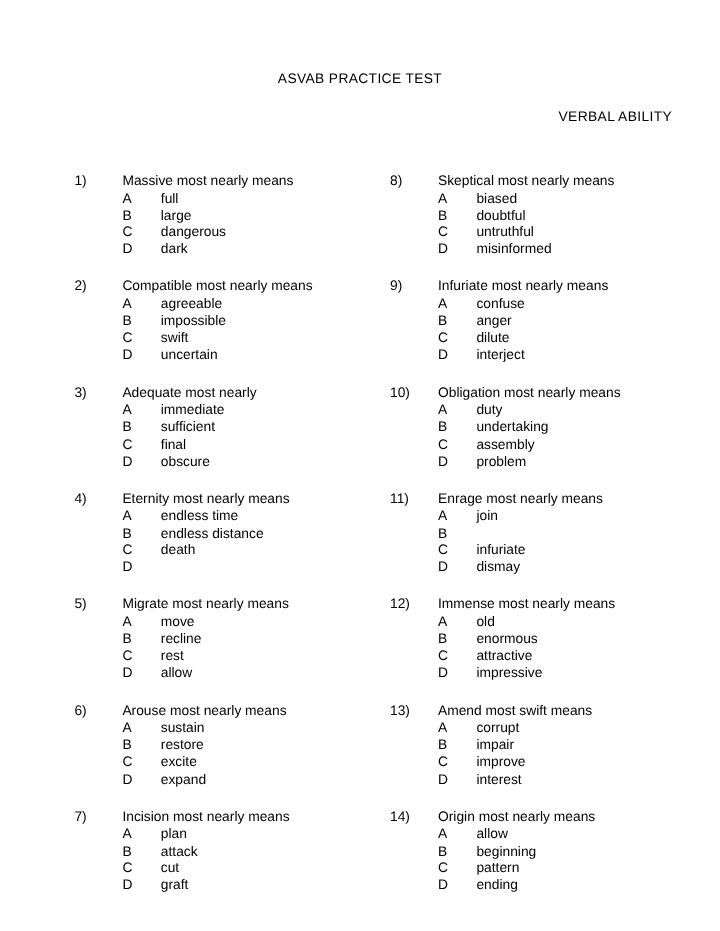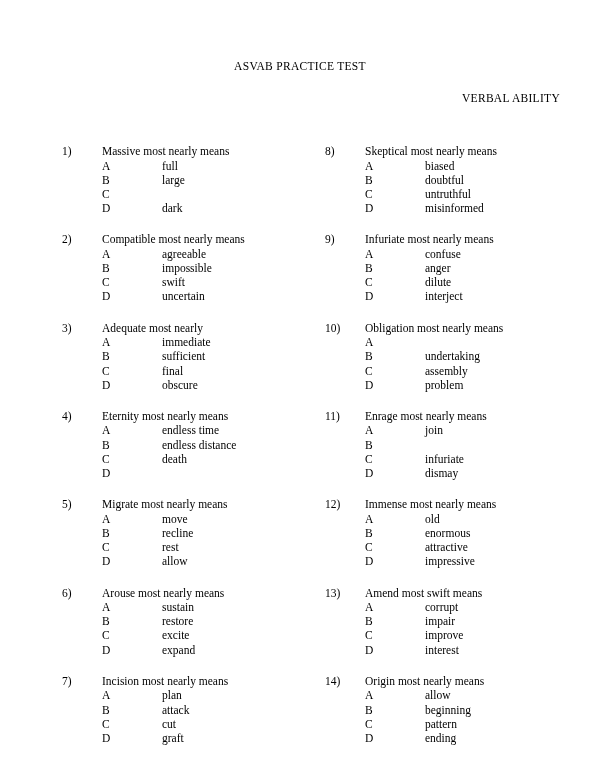--- a/index.html
+++ b/index.html
@@ -13,21 +13,20 @@
     font-family: "Liberation Sans", sans-serif;
     color: #000000;
     overflow: hidden;
   }
   .page {
     position: relative;
     width: 600px;
     height: 776px;
     box-sizing: border-box;
     padding: 60px 40px 0 40px;
-    font-family: Liberation Serif, serif;
   }
   .doc-title {
     text-align: center;
     font-size: 11.5px;
     letter-spacing: 0.3px;
     margin: 0 0 20px 0;
   }
   .doc-subtitle {
     text-align: right;
     font-size: 11.5px;
@@ -71,21 +70,20 @@
     flex-direction: row;
     font-size: 11.5px;
     line-height: 14.2px;
   }
   .choice-letter {
     width: 32px;
     flex: 0 0 32px;
   }
   .choice-text {
     flex: 1 1 auto;
-    margin-left: 28px;
   }
 </style>
 </head>
 <body>
 
 <div class="page">
 
   <div class="doc-title">ASVAB PRACTICE TEST</div>
   <div class="doc-subtitle">VERBAL ABILITY</div>
 
@@ -100,20 +98,21 @@
           <div class="choice">
             <div class="choice-letter">A</div>
             <div class="choice-text">full</div>
           </div>
           <div class="choice">
             <div class="choice-letter">B</div>
             <div class="choice-text">large</div>
           </div>
           <div class="choice">
             <div class="choice-letter">C</div>
+            <div class="choice-text">dangerous</div>
           </div>
           <div class="choice">
             <div class="choice-letter">D</div>
             <div class="choice-text">dark</div>
           </div>
         </div>
       </div>
 
       <div class="question">
         <div class="q-num">2)</div>
@@ -301,20 +300,21 @@
           </div>
         </div>
       </div>
 
       <div class="question">
         <div class="q-num">10)</div>
         <div class="q-body">
           <div class="q-stem">Obligation most nearly means</div>
           <div class="choice">
             <div class="choice-letter">A</div>
+            <div class="choice-text">duty</div>
           </div>
           <div class="choice">
             <div class="choice-letter">B</div>
             <div class="choice-text">undertaking</div>
           </div>
           <div class="choice">
             <div class="choice-letter">C</div>
             <div class="choice-text">assembly</div>
           </div>
           <div class="choice">

